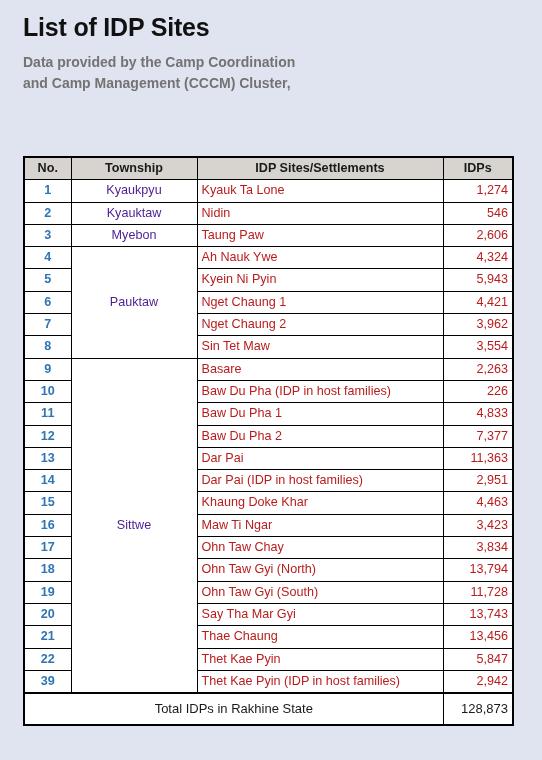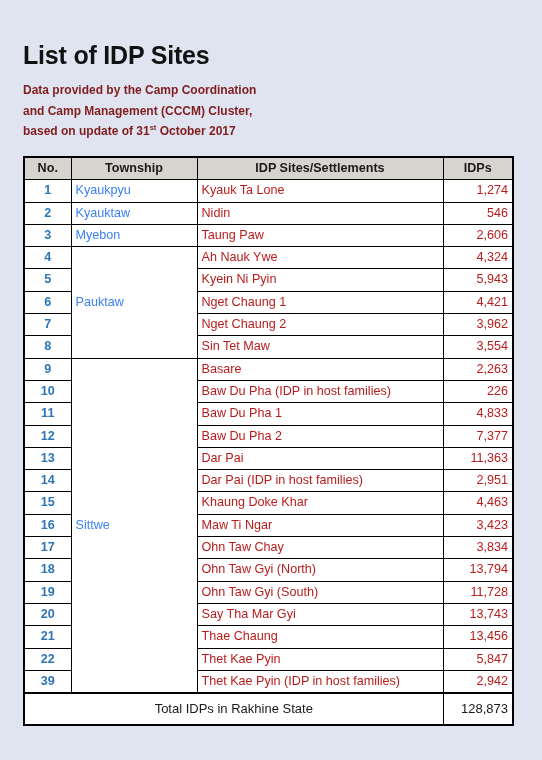--- a/index.html
+++ b/index.html
@@ -21,37 +21,36 @@
     height: 760px;
     box-sizing: border-box;
   }
 
   
   #header-block {
     position: absolute;
     left: 23px;
     top: 12px;
     width: 495px;
-    margin-top: 28px;
   }
 
   #page-title {
     font-size: 25px;
     font-weight: bold;
     letter-spacing: -0.2px;
     line-height: 30px;
     margin: 0 0 10px 0;
     color: #111111;
   }
 
   #subtitle {
-    font-size: 12px;
+    font-size: 14px;
     font-weight: bold;
     line-height: 20.5px;
-    color: #7f1d1d;
+    color: #737373;
     margin: 0;
     max-width: 420px;
   }
   #subtitle sup {
     font-size: 0.62em;
     vertical-align: super;
     line-height: 0;
   }
 
   
@@ -103,22 +102,23 @@
   }
 
   td.cell-no {
     text-align: center;
     font-weight: bold;
     color: #2e75b6;
     font-size: 13px;
   }
 
   td.cell-town {
+    text-align: center;
     font-size: 12.6px;
-    color: #3b82f6;
+    color: #4c1d95;
   }
   td.cell-town.spanned {
     vertical-align: middle;
   }
 
   td.cell-site {
     text-align: left;
     font-size: 12.6px;
     color: #b91c1c;
     padding-left: 5px;
@@ -150,21 +150,20 @@
 <body>
 
 <div id="page">
 
   <div id="header-block">
     <h1 id="page-title">List of IDP Sites</h1>
 
     <div id="subtitle">
       <div>Data provided by the Camp Coordination</div>
       <div>and Camp Management (CCCM) Cluster,</div>
-      <div><span>based on update of 31</span><sup>st</sup><span> October 2017</span></div>
     </div>
   </div>
 
   <div id="idp-table-wrap">
     <table class="idp-table">
       <colgroup>
         <col class="c-no">
         <col class="c-town">
         <col class="c-site">
         <col class="c-idps">

